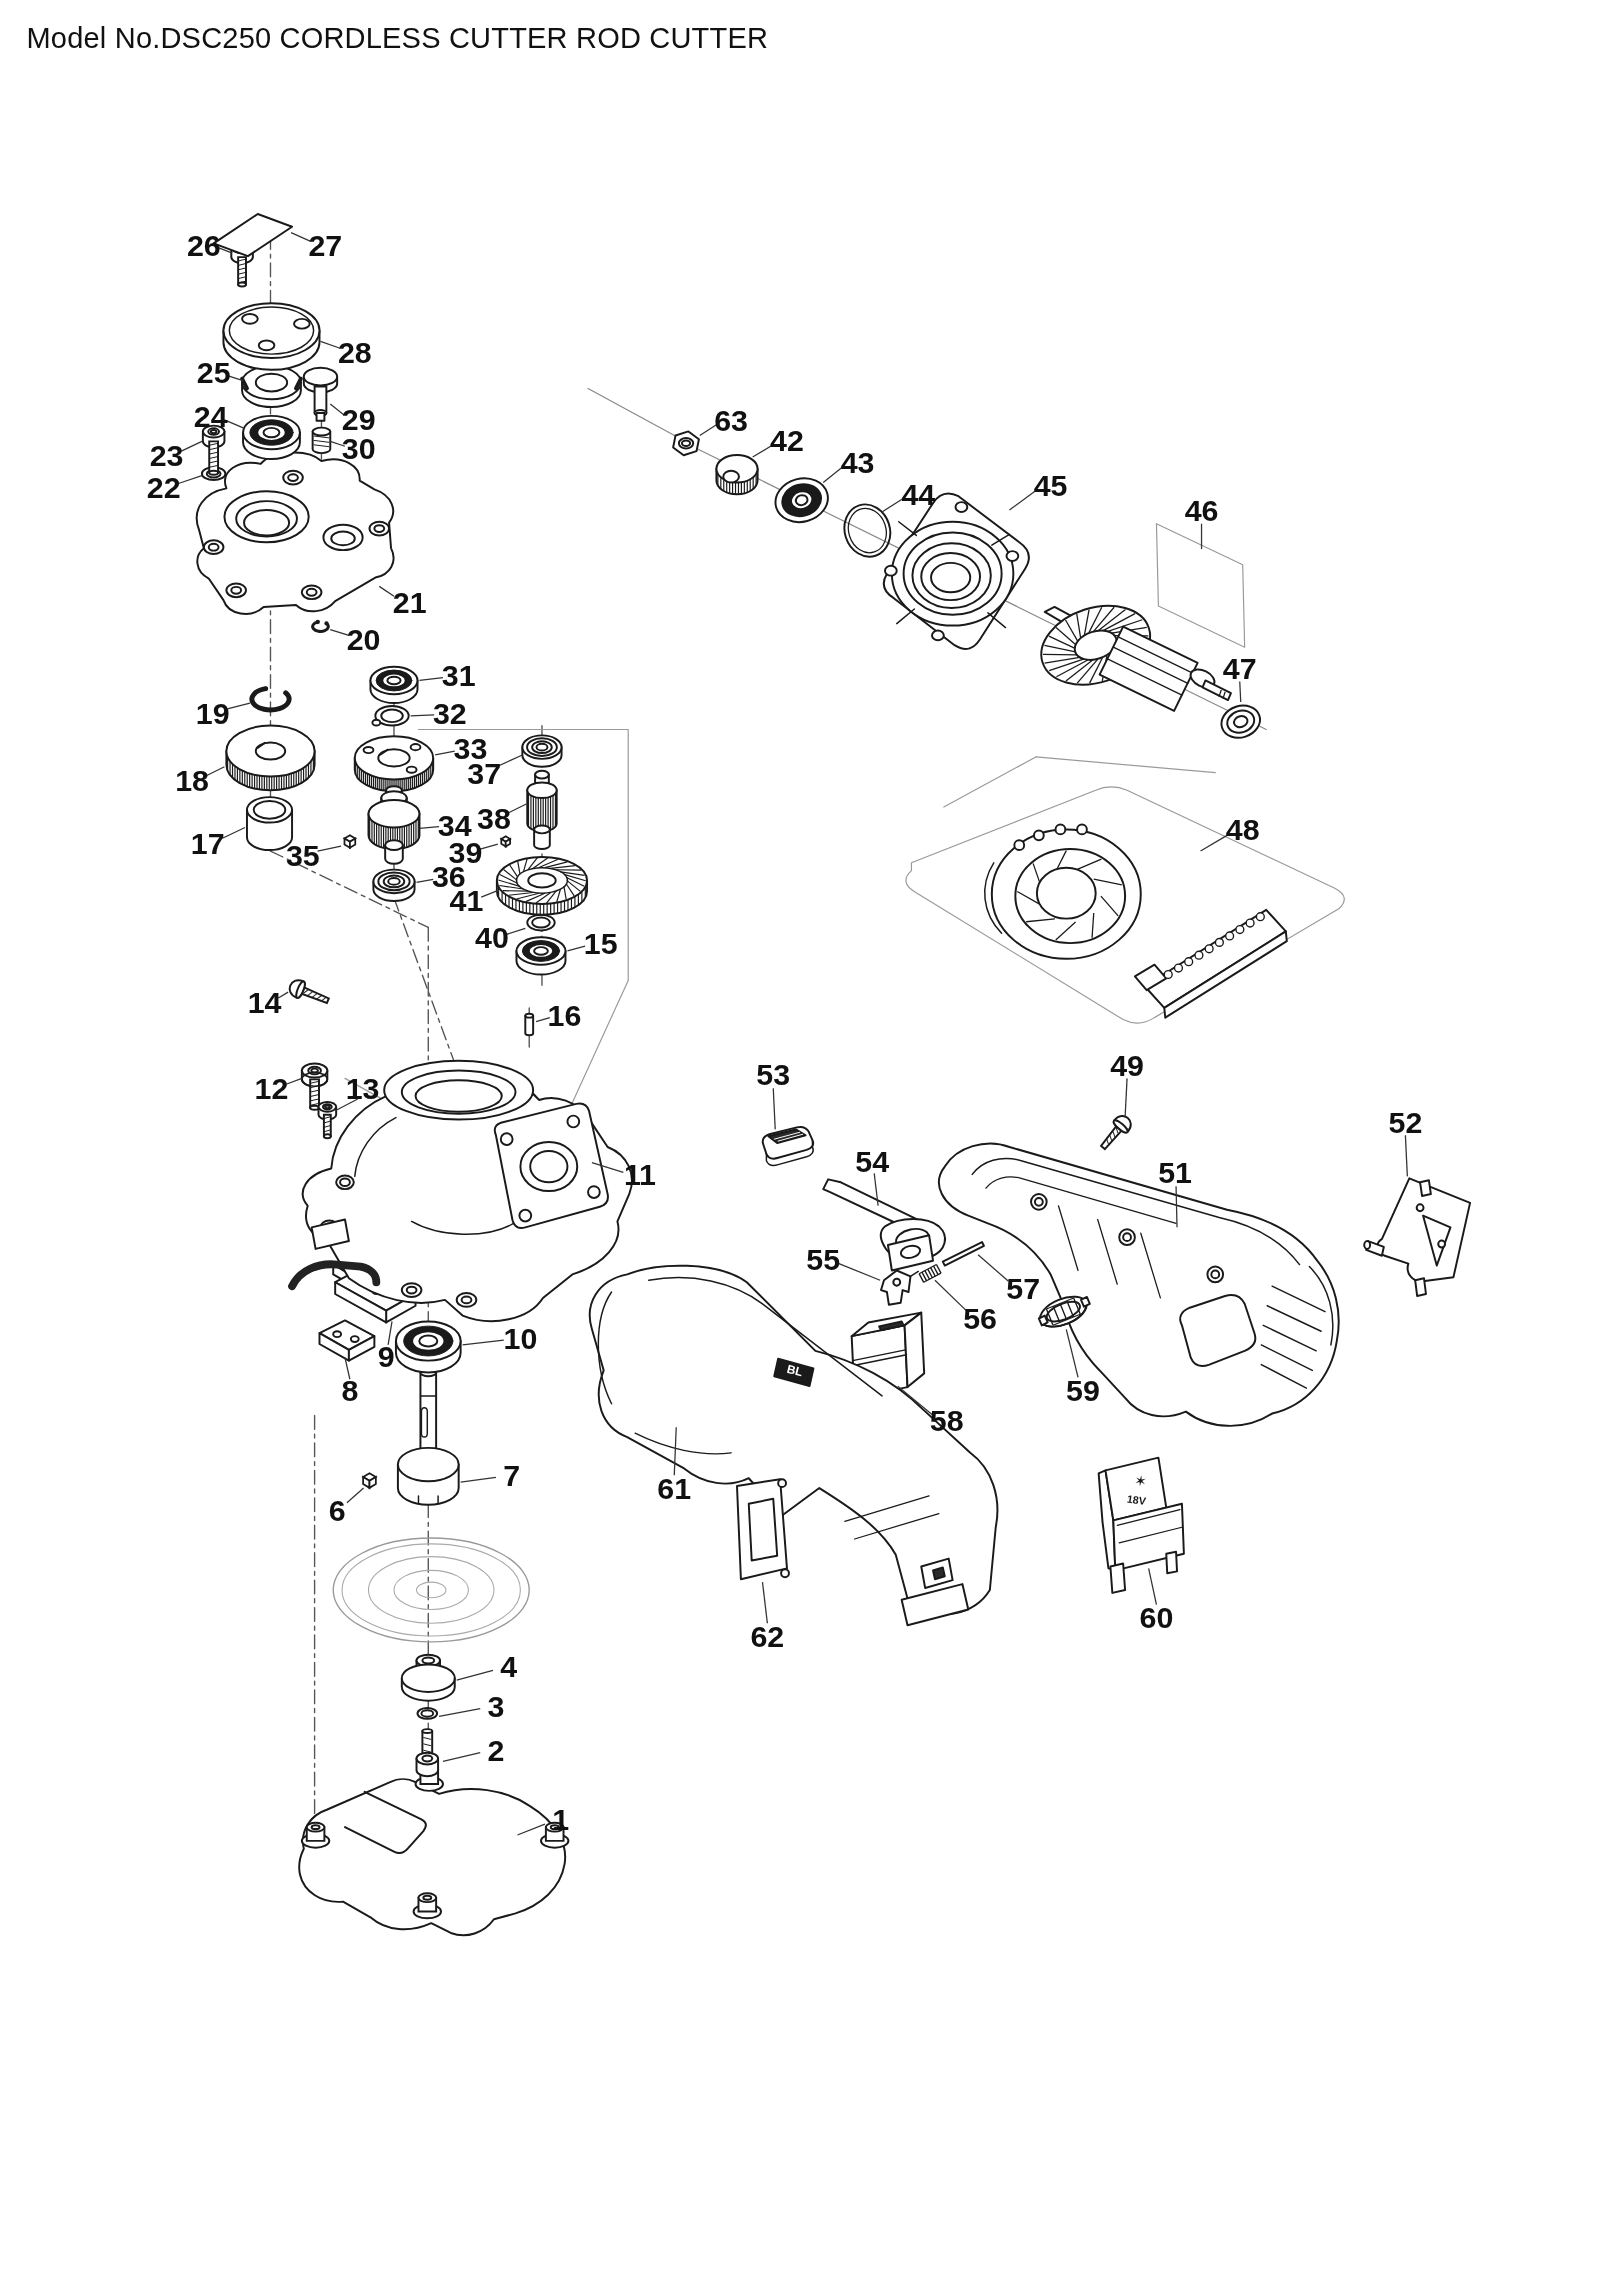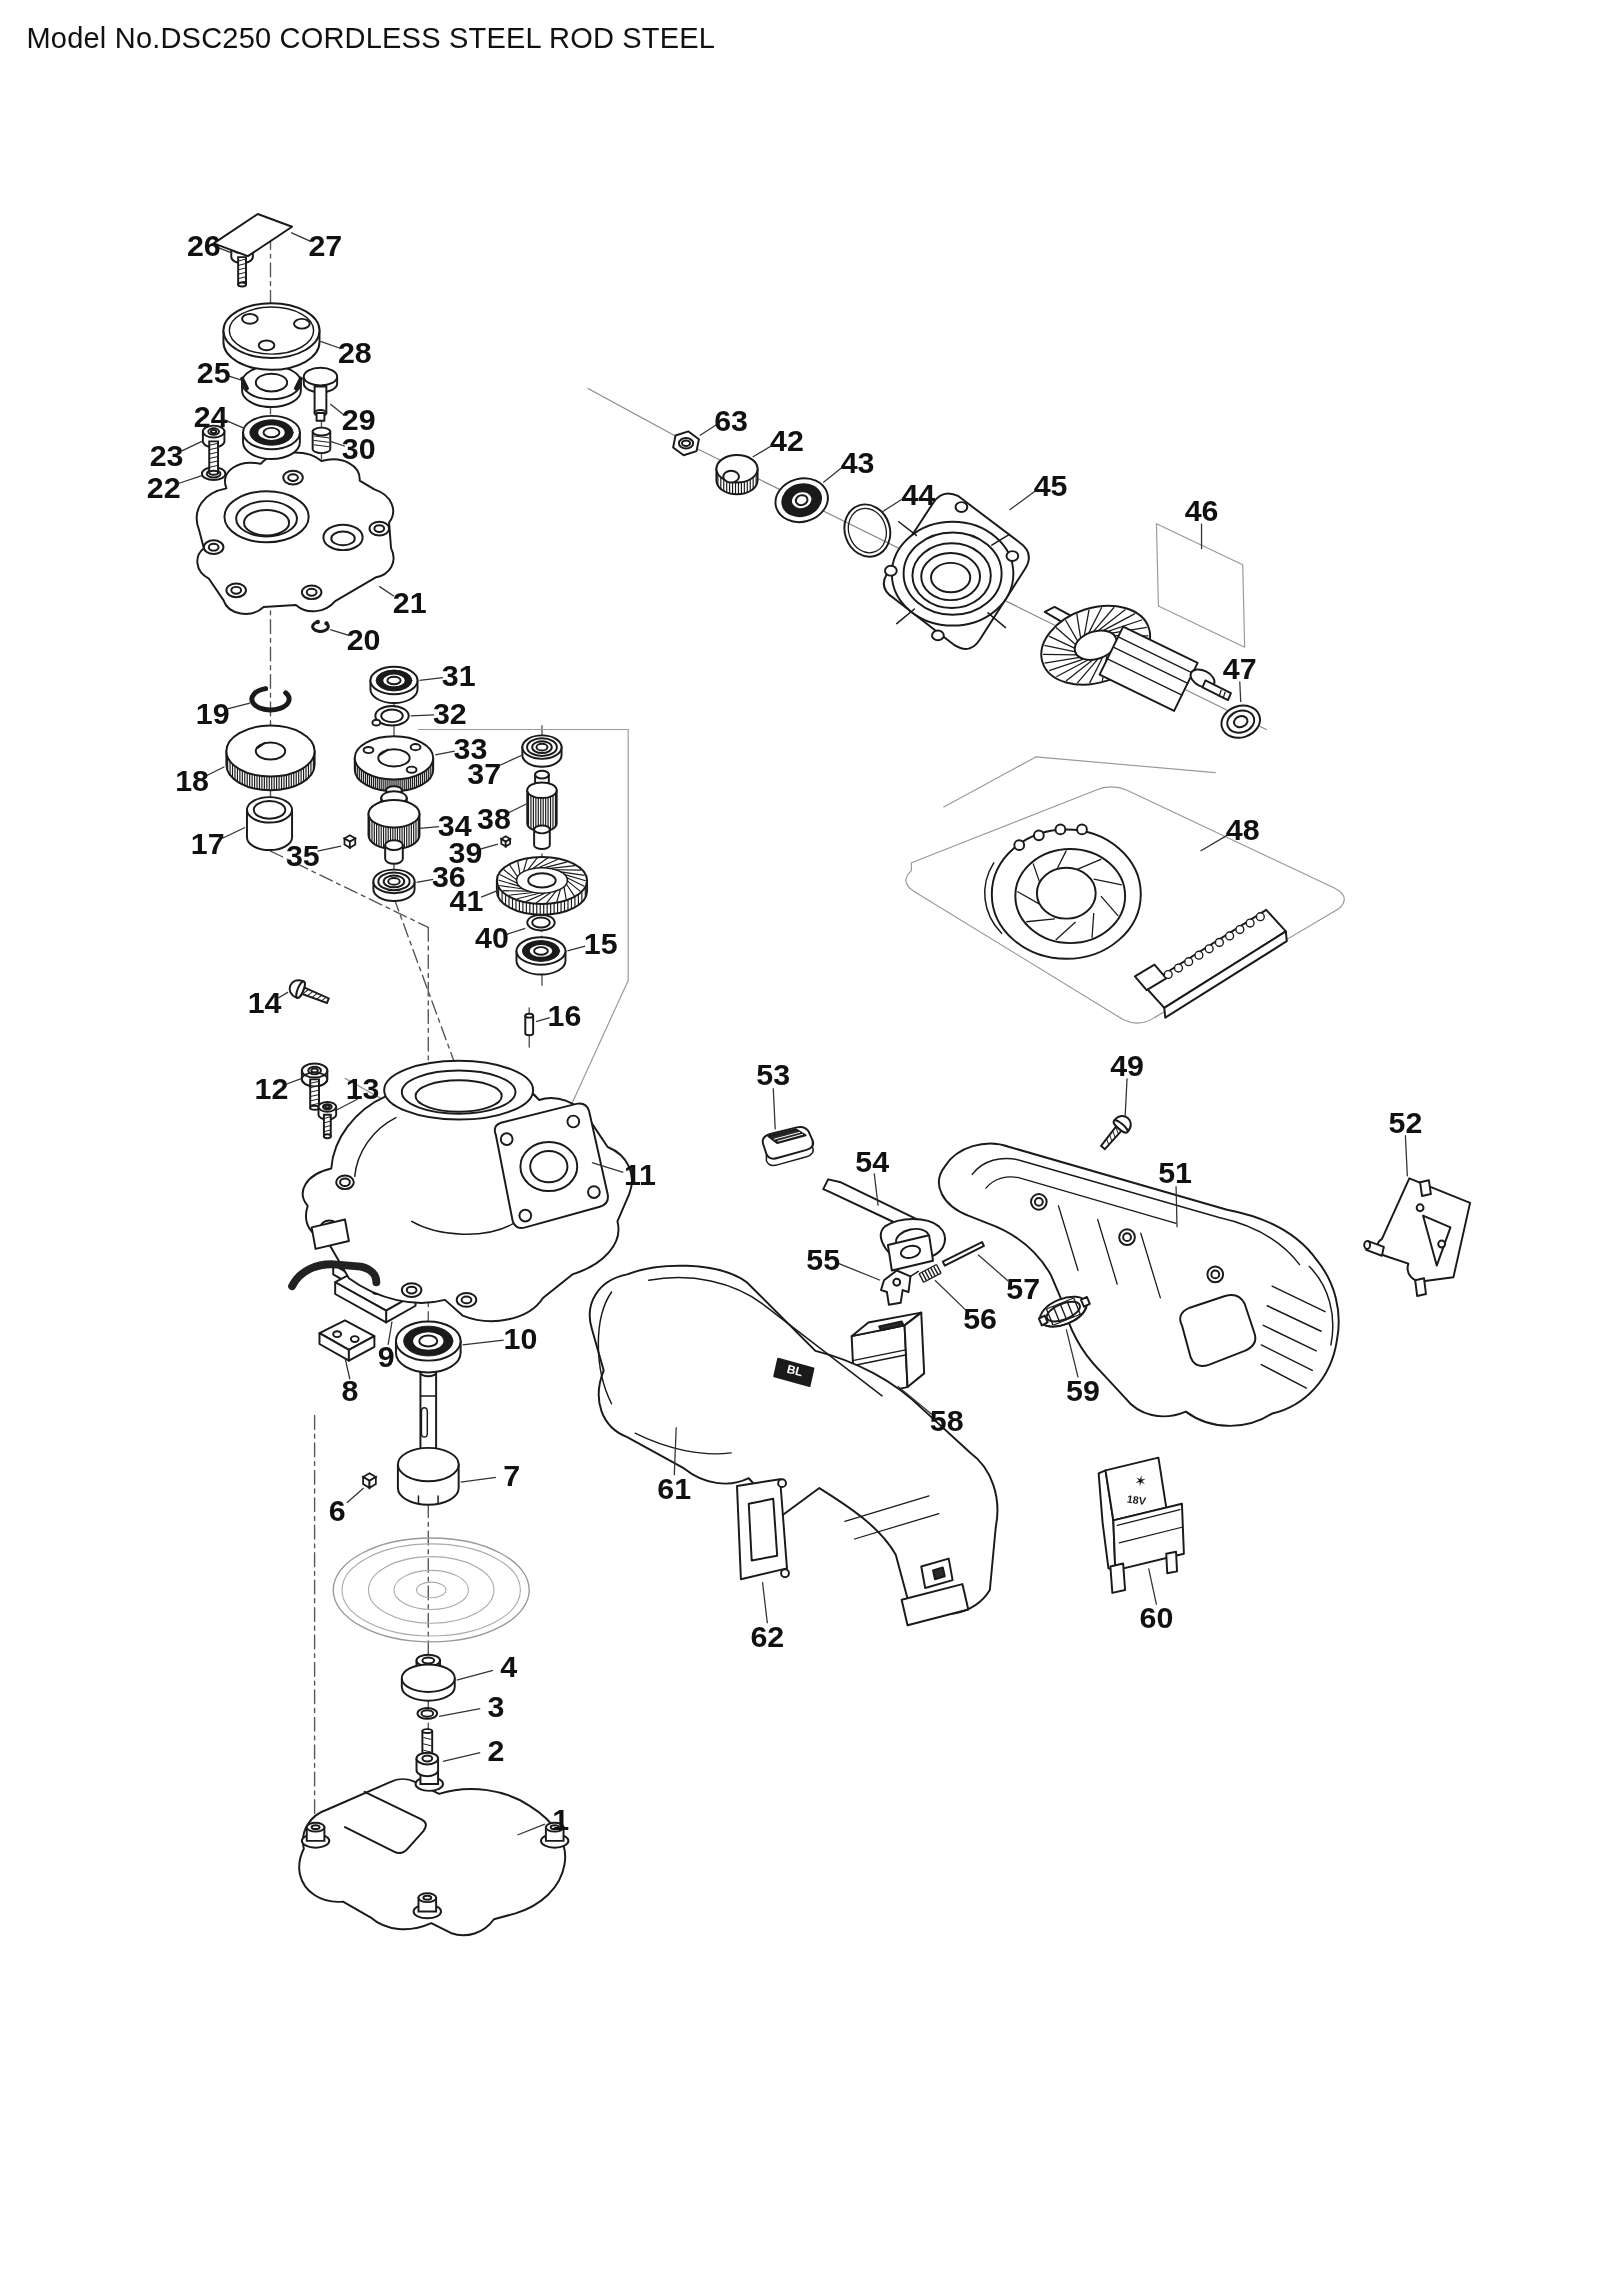--- a/index.html
+++ b/index.html
@@ -6,21 +6,21 @@
   .stage{position:relative;width:1621px;height:2293px;background:#ffffff;overflow:hidden;
          font-family:"Liberation Sans",sans-serif;}
   .title{position:absolute;left:26.5px;top:21.6px;font-size:29px;font-weight:500;color:#111;
          letter-spacing:0.2px;white-space:nowrap;}
   svg{position:absolute;left:0;top:0;}
 </style>
 </head>
 <body>
 
 <div class="stage">
-  <div class="title">Model No.DSC250 CORDLESS STEEL ROD STEEL</div>
+  <div class="title">Model No.DSC250 CORDLESS CUTTER ROD CUTTER</div>
   <svg id="art" xmlns="http://www.w3.org/2000/svg" width="1621" height="2293" viewBox="0 0 1654 2339">
       <g>
         <line x1="276" y1="240" x2="276" y2="868" stroke="#555" stroke-width="1.4" stroke-dasharray="14 5 4 5" stroke-linecap="round"></line>
         <line x1="328" y1="398" x2="328" y2="540" stroke="#555" stroke-width="1.4" stroke-dasharray="14 5 4 5" stroke-linecap="round"></line>
         <line x1="276" y1="868" x2="437" y2="946" stroke="#555" stroke-width="1.4" stroke-dasharray="14 5 4 5" stroke-linecap="round"></line>
         <line x1="437" y1="946" x2="437" y2="1826" stroke="#555" stroke-width="1.4" stroke-dasharray="14 5 4 5" stroke-linecap="round"></line>
         <line x1="402" y1="684" x2="402" y2="916" stroke="#555" stroke-width="1.4" stroke-dasharray="14 5 4 5" stroke-linecap="round"></line>
         <line x1="402" y1="916" x2="466" y2="1090" stroke="#555" stroke-width="1.4" stroke-dasharray="14 5 4 5" stroke-linecap="round"></line>
         <line x1="553" y1="740" x2="553" y2="1005" stroke="#555" stroke-width="1.4" stroke-dasharray="14 5 4 5" stroke-linecap="round"></line>
         <line x1="540" y1="1028" x2="540" y2="1068" stroke="#555" stroke-width="1.4" stroke-dasharray="14 5 4 5" stroke-linecap="round"></line>

